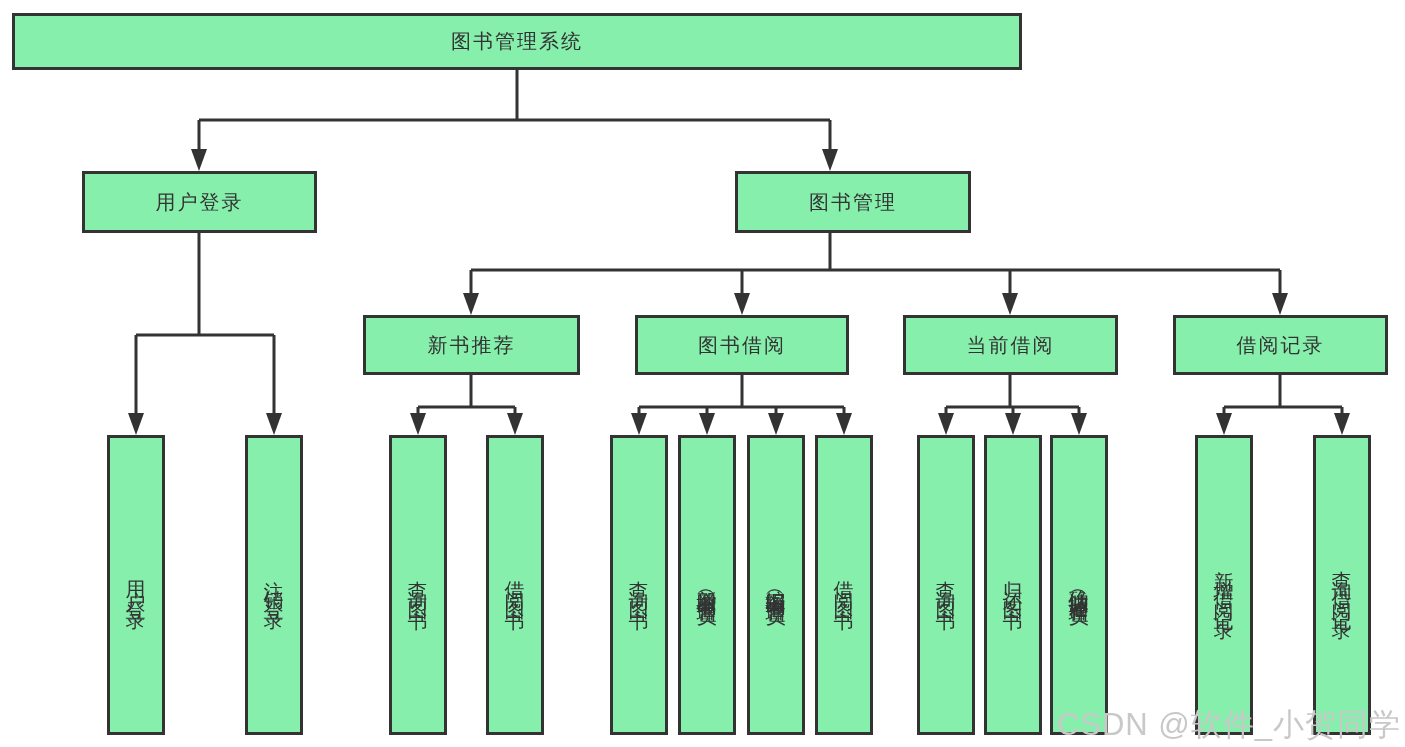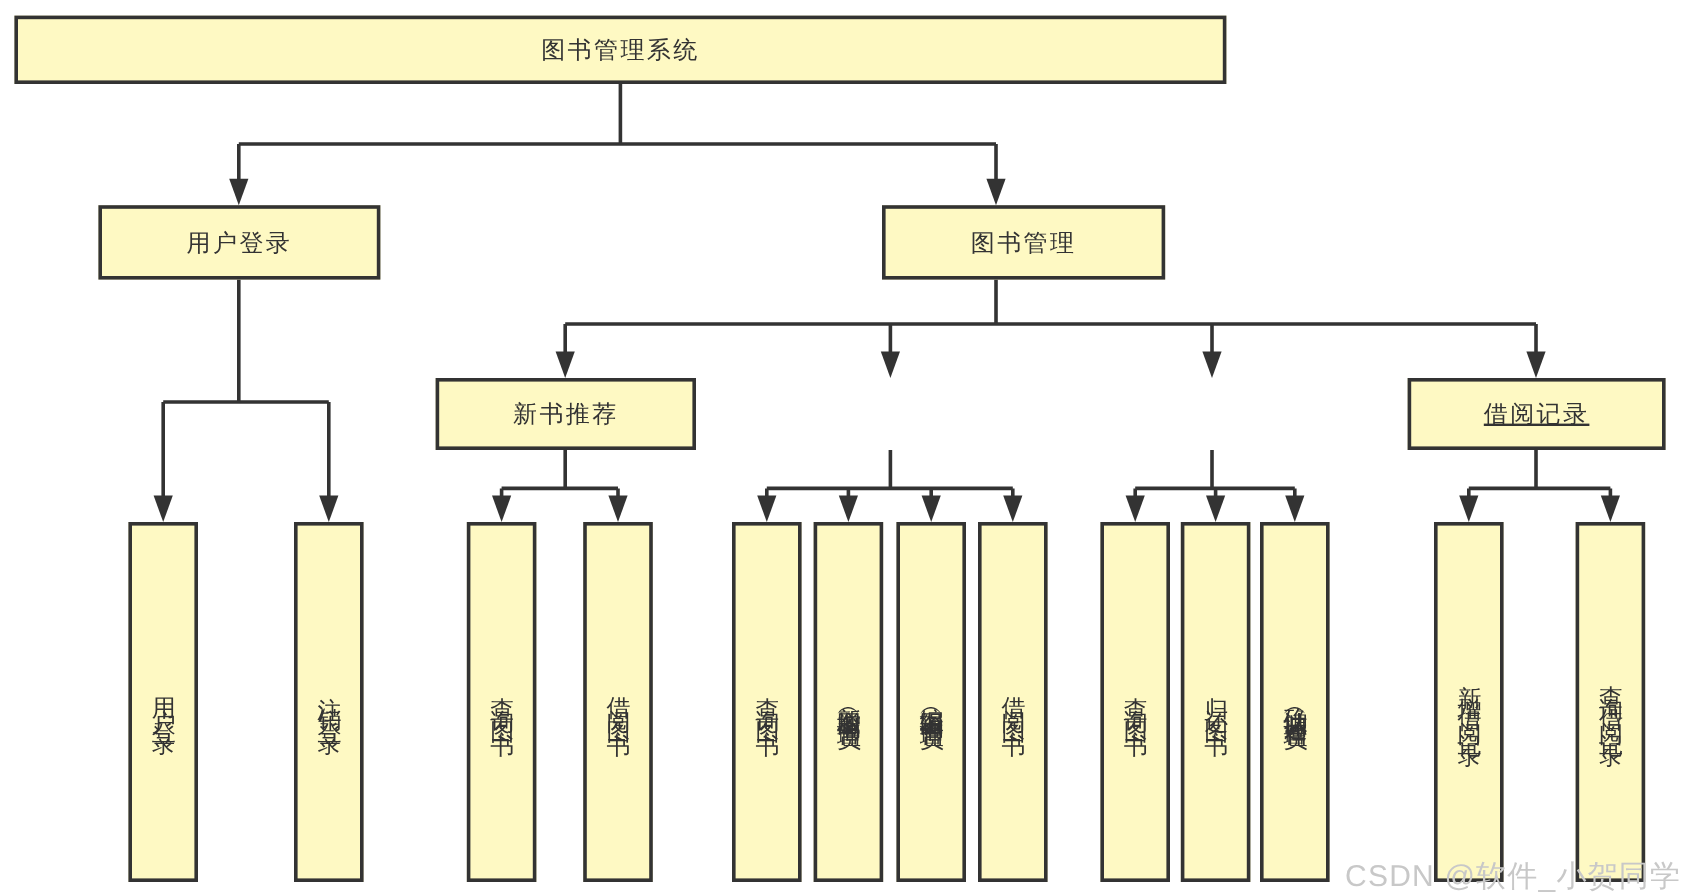--- a/index.html
+++ b/index.html
@@ -4,31 +4,31 @@
 <style>
   html,body { margin:0; padding:0; background:#ffffff; }
   .canvas {
     position:relative; width:1405px; height:747px; background:#ffffff;
     font-family:"Liberation Sans","DejaVu Sans",sans-serif; color:#333333; overflow:hidden;
   }
   svg.connectors { position:absolute; left:0; top:0; width:1405px; height:747px; }
   svg.connectors path { stroke:#333333; stroke-width:3; fill:none; }
   svg.connectors polygon { fill:#333333; stroke:none; }
   .node {
-    position:absolute; box-sizing:border-box; border:3px solid #333333; background:#fef9c3;
+    position:absolute; box-sizing:border-box; border:3px solid #333333; background:#86efac;
     display:flex; align-items:center; justify-content:center;
     font-size:20px; letter-spacing:2px; text-align:center;
   }
   .vnode span {
     writing-mode:vertical-rl; text-orientation:mixed;
     letter-spacing:0.5em; line-height:1.1; white-space:nowrap;
   }
   .vnode.tight span { letter-spacing:0.12em; }
   .watermark {
-    position:absolute; right:4px; bottom:1px; font-size:25px;
+    position:absolute; right:4px; bottom:1px; font-size:31px;
     color:#c8c8c8; letter-spacing:1px; white-space:nowrap;
   }
 </style>
 </head>
 <body>
 
 <div class="canvas">
 
   <svg class="connectors" viewBox="0 0 1405 747" xmlns="http://www.w3.org/2000/svg">
 
@@ -73,21 +73,27 @@
   <div class="node" style="left:82px; top:171px; width:235px; height:62px;">
     <span>用户登录</span>
   </div>
   <div class="node" style="left:735px; top:171px; width:236px; height:62px;">
     <span>图书管理</span>
   </div>
 
   <div class="node" style="left:363px; top:315px; width:217px; height:60px;align-items:center;">
     <span>新书推荐</span>
   </div>
-  <div class="node" style="left:1173px; top:315px; width:215px; height:60px;text-decoration:underline;">
+  <div class="node" style="left:635px; top:315px; width:214px; height:60px;">
+    <span>图书借阅</span>
+  </div>
+  <div class="node" style="left:903px; top:315px; width:215px; height:60px;">
+    <span>当前借阅</span>
+  </div>
+  <div class="node" style="left:1173px; top:315px; width:215px; height:60px;">
     <span>借阅记录</span>
   </div>
 
   <div class="node vnode" style="left:107px; top:435px; width:58px; height:300px;">
     <span>用户登录</span>
   </div>
   <div class="node vnode" style="left:245px; top:435px; width:58px; height:300px;">
     <span>注销登录</span>
   </div>
 

